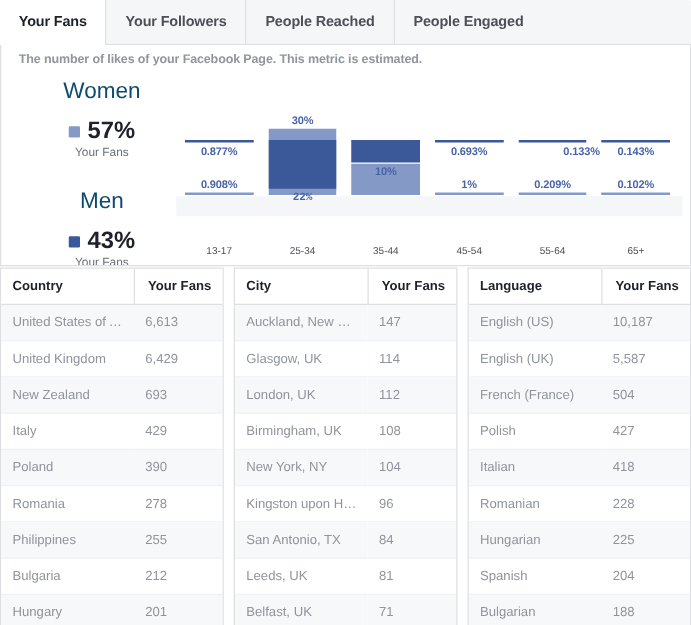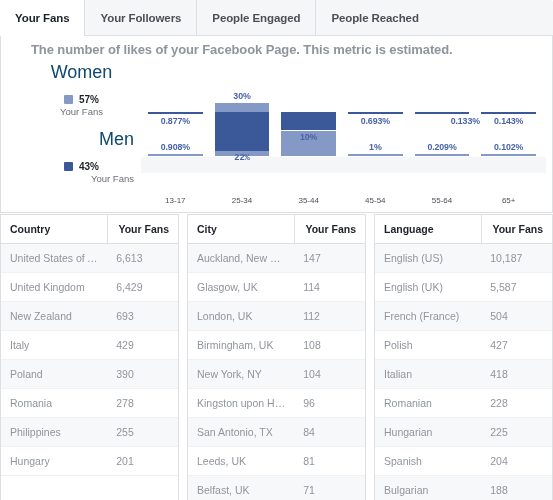--- a/index.html
+++ b/index.html
@@ -72,36 +72,36 @@
     position: relative;
     background: #ffffff;
     border: 1px solid #dddfe2;
     border-top: none;
     box-sizing: border-box;
     height: 177px;
     overflow: hidden;
   }
   .chart-caption {
     position: absolute;
-    left: 30px;
+    left: 14px;
     top: 6px;
-    font-size: 13px;
+    font-size: 10px;
     font-weight: bold;
     color: #90949c;
     letter-spacing: -0.1px;
   }
 
   .legend {
     position: absolute;
     left: 28px;
     top: 26px;
     width: 105px;
   }
   .legend-block { text-align: center; }
-  .legend-block.men { margin-top: 12px; text-align: right; }
+  .legend-block.men { margin-top: 22px; }
   .legend-title {
     font-size: 18px;
     font-weight: normal;
     color: #0c4a6e;
     margin-bottom: 11px;
   }
   .legend-pct-row {
     display: flex;
     align-items: center;
     justify-content: center;
@@ -109,21 +109,21 @@
   }
   .legend-swatch {
     width: 9px;
     height: 9px;
     display: inline-block;
     border-radius: 1px;
   }
   .legend-swatch.women { background: #8599c6; }
   .legend-swatch.men { background: #3b5998; }
   .legend-pct {
-    font-size: 10px;
+    font-size: 19px;
     font-weight: bold;
     color: #1d2129;
   }
   .legend-sub {
     font-size: 9.5px;
     color: #6a6f77;
     margin-top: 1px;
   }
 
   
@@ -244,24 +244,24 @@
 <body>
 
 <div class="tabbar" id="tabbar">
     <div class="tab active">
       <span>Your Fans</span>
     </div>
     <div class="tab">
       <span>Your Followers</span>
     </div>
     <div class="tab">
+      <span>People Reached</span>
+    </div>
+    <div class="tab">
       <span>People Engaged</span>
-    </div>
-    <div class="tab">
-      <span>People Reached</span>
     </div>
   </div>
 
 <div class="chart-panel">
   <div class="chart-caption">The number of likes of your Facebook Page. This metric is estimated.</div>
 
   <div class="legend">
     <div class="legend-block women">
       <div class="legend-title">Women</div>
       <div class="legend-pct-row">
@@ -373,20 +373,24 @@
           </tr>
           <tr>
             <td class="c-name">Romania</td>
             <td class="c-val">278</td>
           </tr>
           <tr>
             <td class="c-name">Philippines</td>
             <td class="c-val">255</td>
           </tr>
           <tr>
+            <td class="c-name">Bulgaria</td>
+            <td class="c-val">212</td>
+          </tr>
+          <tr>
             <td class="c-name">Hungary</td>
             <td class="c-val">201</td>
           </tr>
         </tbody>
       </table>
     </div>
     <div class="table-card">
       <table>
         <thead>
           <tr>

